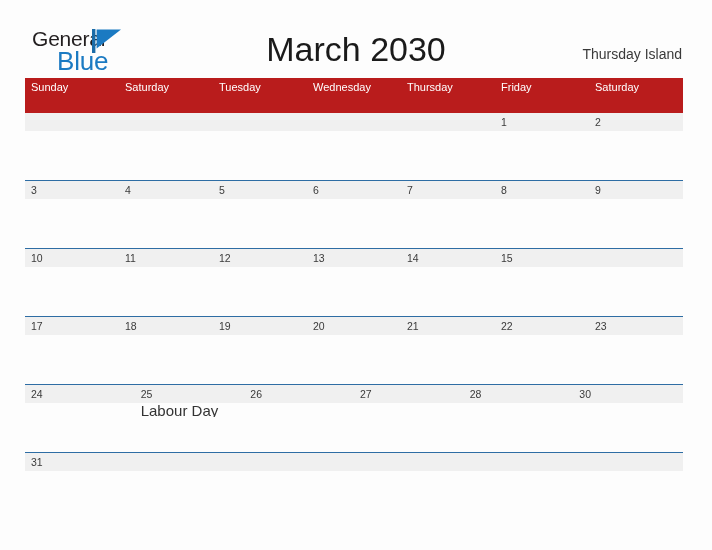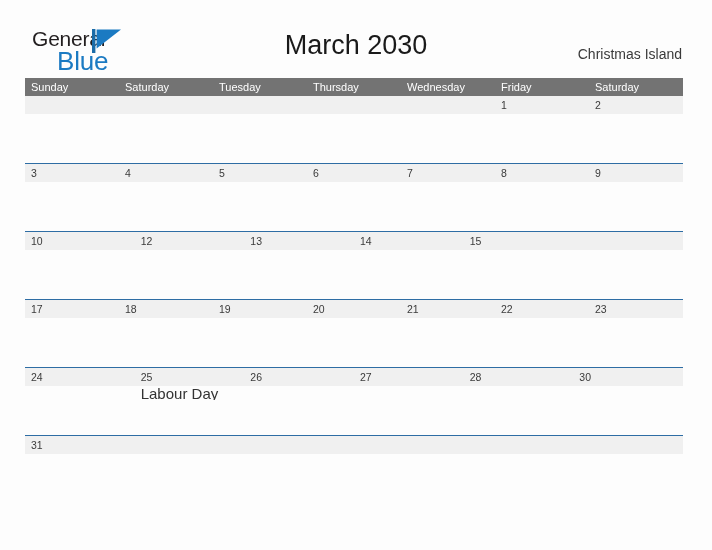--- a/index.html
+++ b/index.html
@@ -56,21 +56,21 @@
     width: 29px;
     height: 24px;
   }
 
   .cal-title {
     position: absolute;
     left: 0;
     right: 0;
     top: 30px;
     text-align: center;
-    font-size: 27px;
+    font-size: 34px;
     font-weight: 400;
     color: #1a1a1a;
     letter-spacing: 0px;
   }
 
   .cal-location {
     position: absolute;
     right: 30px;
     top: 46px;
     font-size: 14px;
@@ -82,22 +82,22 @@
   
   .calendar {
     position: absolute;
     left: 25px;
     top: 78px;
     width: 658px;
   }
 
   .weekday-header {
     display: flex;
-    background: #737373;
-    height: 18px;
+    background: #b91c1c;
+    height: 35px;
   }
   .weekday-cell {
     flex: 1 1 0;
     color: #ffffff;
     font-size: 11px;
     line-height: 18px;
     padding-left: 6px;
     box-sizing: border-box;
     white-space: nowrap;
     overflow: hidden;
@@ -154,30 +154,30 @@
   <div class="logo">
     <div class="logo-row1">General</div>
     <div class="logo-row2">Blue</div>
     <svg class="logo-flag" viewBox="0 0 29 24">
       <rect x="0" y="0" width="3.4" height="24" fill="#1b6ca8"></rect>
       <polygon points="4.6,0.5 29,0.5 4.6,19.5" fill="#1b7ac2"></polygon>
     </svg>
   </div>
 
   <div class="cal-title">March 2030</div>
-  <div class="cal-location">Christmas Island</div>
+  <div class="cal-location">Thursday Island</div>
 </div>
 
 <div class="calendar">
   <div class="weekday-header" id="weekday-header">
       <div class="weekday-cell">Sunday</div>
       <div class="weekday-cell">Saturday</div>
       <div class="weekday-cell">Tuesday</div>
+      <div class="weekday-cell">Wednesday</div>
       <div class="weekday-cell">Thursday</div>
-      <div class="weekday-cell">Wednesday</div>
       <div class="weekday-cell">Friday</div>
       <div class="weekday-cell">Saturday</div>
     </div>
   <div id="weeks-container">
       <div class="week-row">
         <div class="cells">
           <div class="day-cell">
             <div class="day-num"></div>
             <div class="day-events"></div>
           </div>
@@ -239,20 +239,24 @@
           </div>
         </div>
       </div>
       <div class="week-row">
         <div class="cells">
           <div class="day-cell">
             <div class="day-num">10</div>
             <div class="day-events"></div>
           </div>
           <div class="day-cell">
+            <div class="day-num">11</div>
+            <div class="day-events"></div>
+          </div>
+          <div class="day-cell">
             <div class="day-num">12</div>
             <div class="day-events"></div>
           </div>
           <div class="day-cell">
             <div class="day-num">13</div>
             <div class="day-events"></div>
           </div>
           <div class="day-cell">
             <div class="day-num">14</div>
             <div class="day-events"></div>

